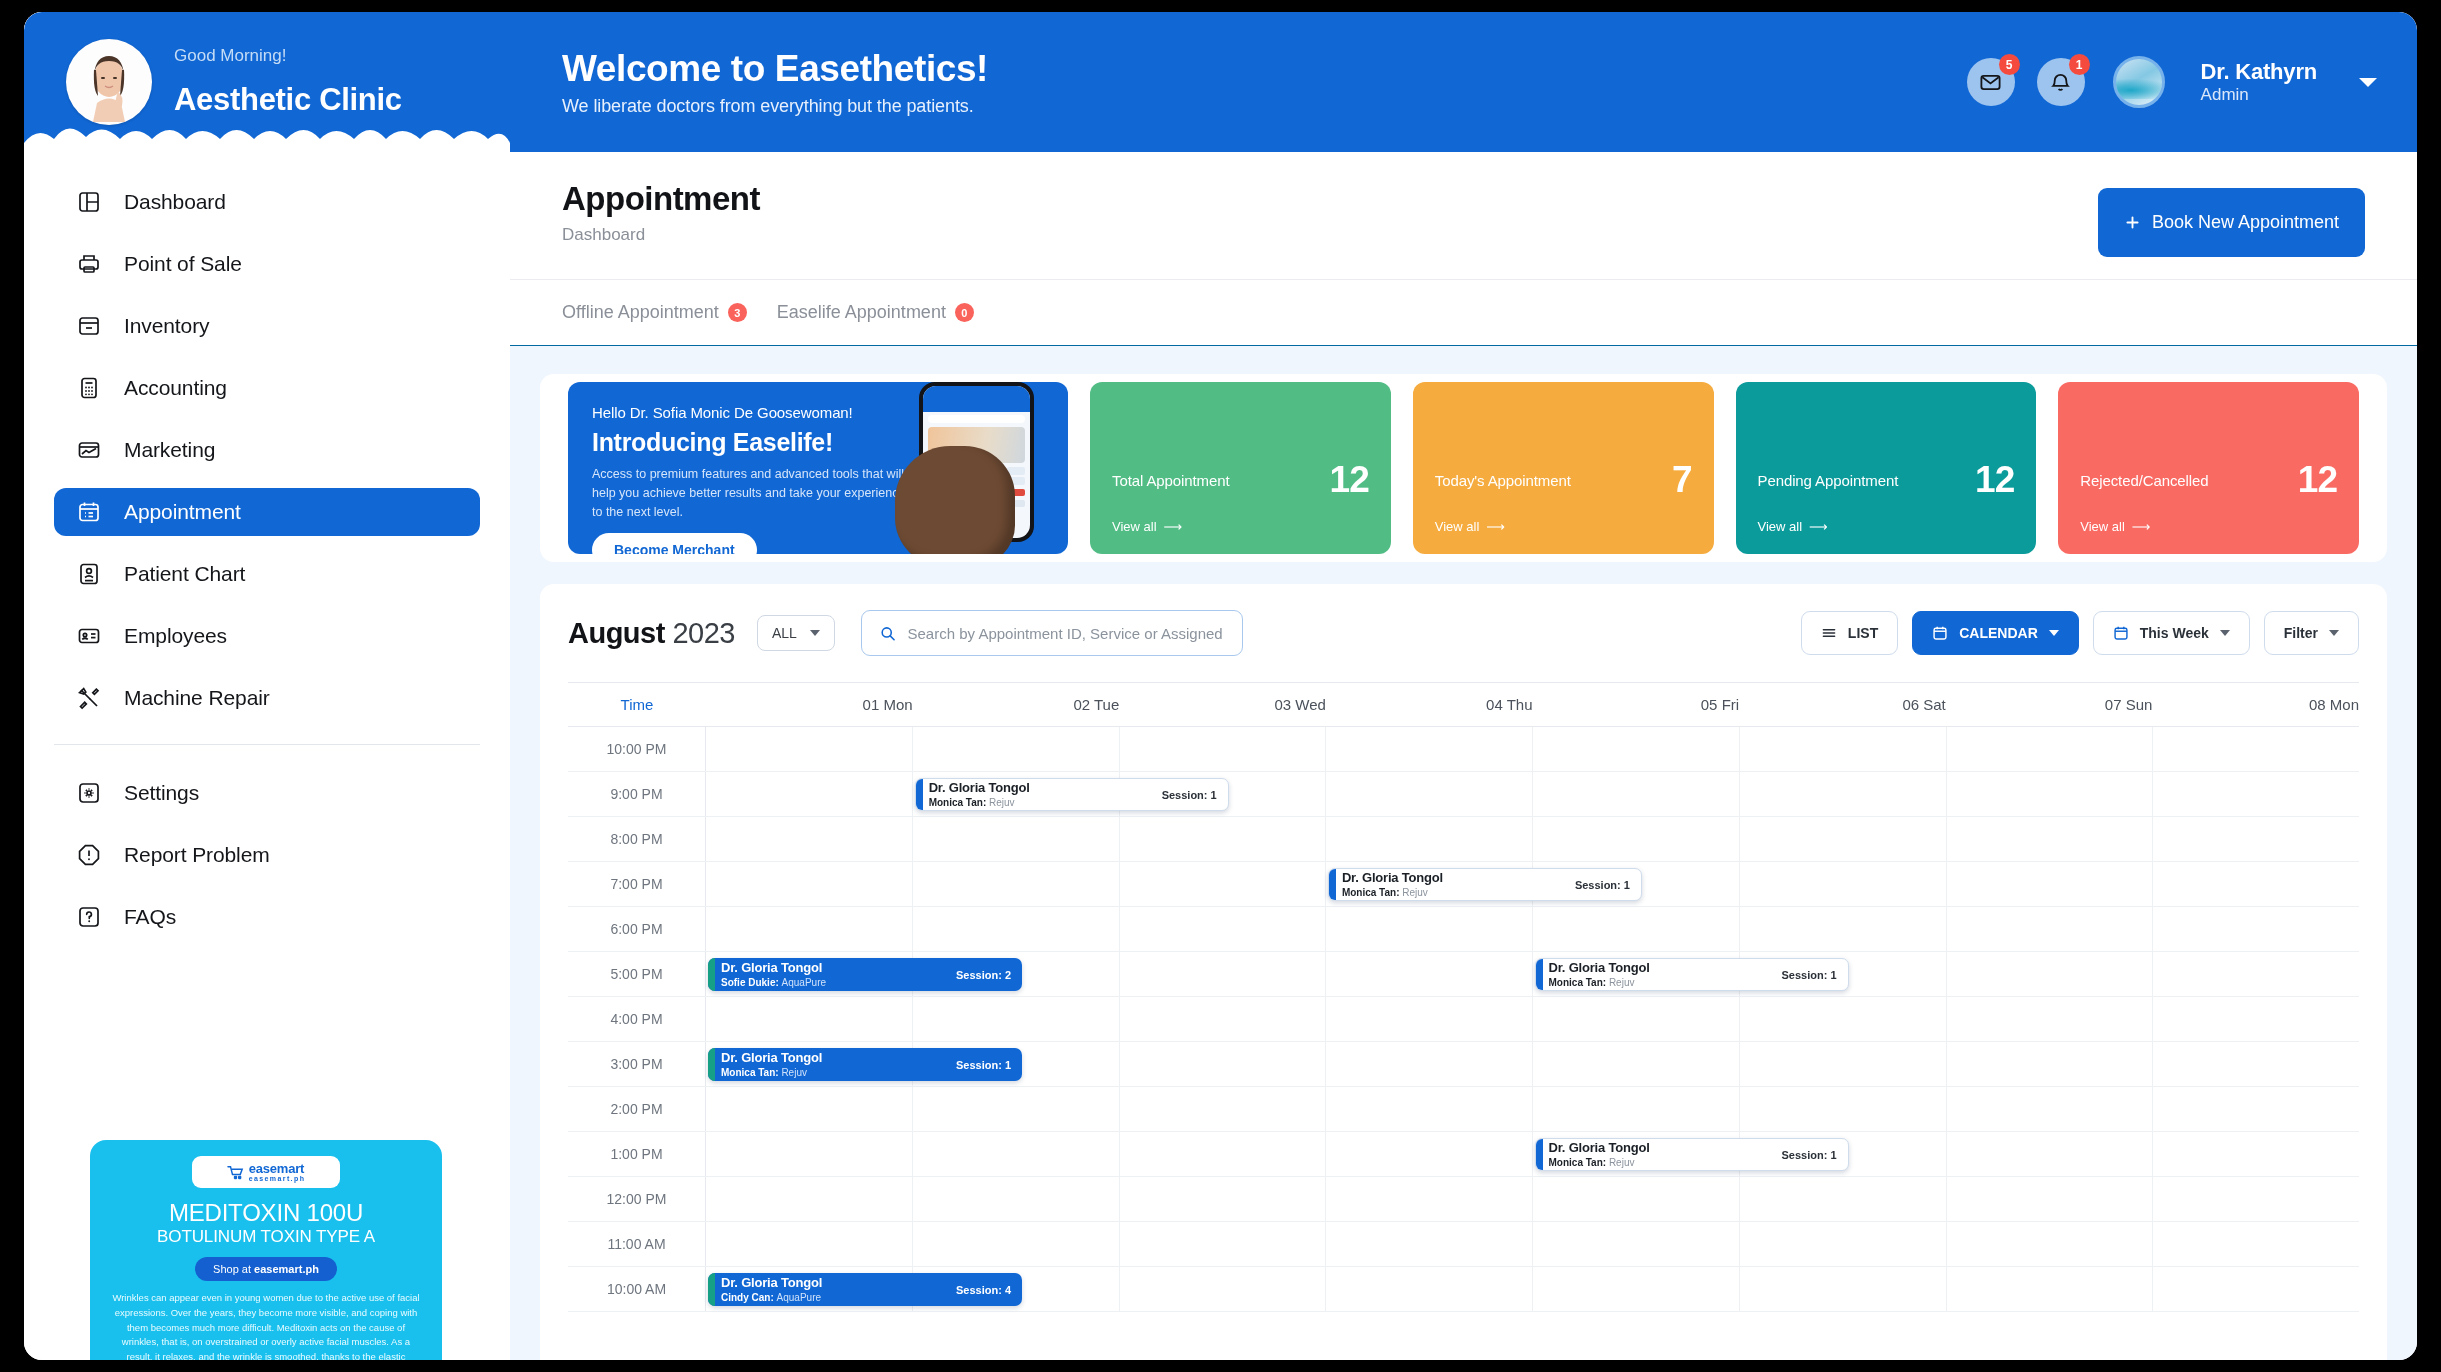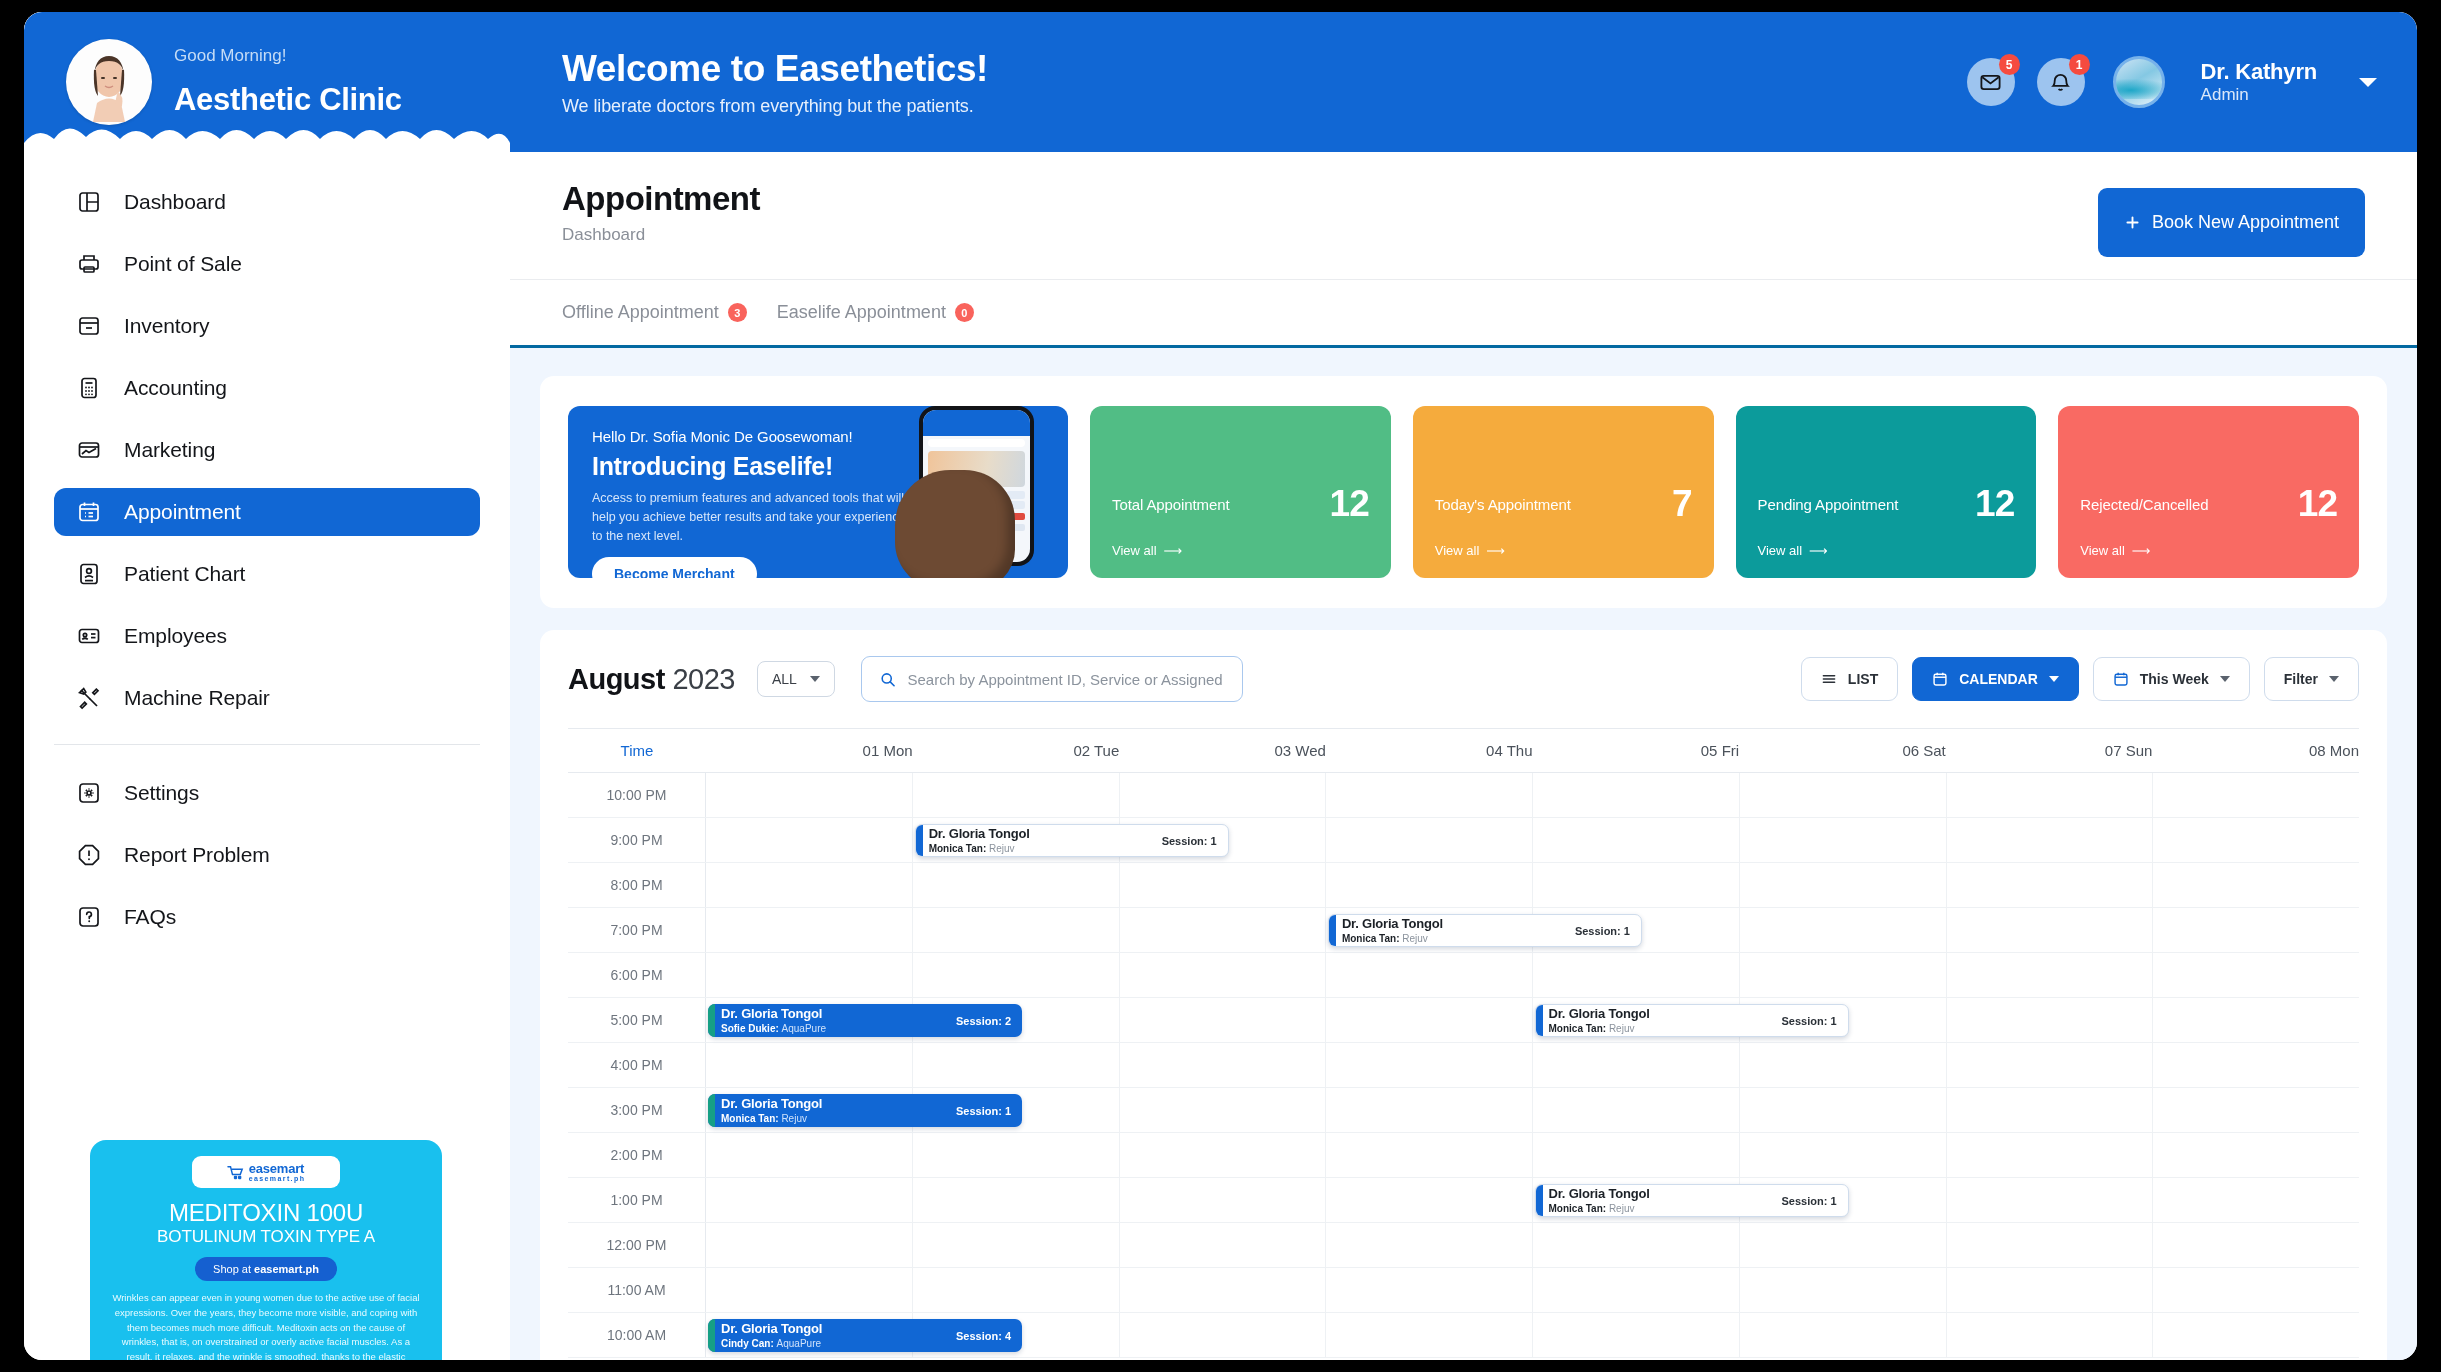--- a/index.html
+++ b/index.html
@@ -146,36 +146,36 @@
   .page-crumb { font-size: 17px; color: #8a8f98; margin-top: 7px; }
   .book-btn {
     margin-left: auto; background: #1167d4; color: #fff;
     border-radius: 9px; height: 69px; padding: 0 26px;
     display: flex; align-items: center; gap: 11px;
     font-size: 18px; font-weight: 500; cursor: pointer; margin-top: 8px;
   }
   .tabs-row {
     padding: 22px 52px 22px 52px;
     display: flex; align-items: center; gap: 30px;
-    border-bottom: 3px solid #0369a1;
+    border-bottom: 1px solid #0369a1;
     flex: none;
   }
   .tab-item { display: flex; align-items: center; gap: 9px; cursor: pointer; }
   .tab-label { font-size: 18px; color: #8a8f98; }
   .tab-badge {
     min-width: 19px; height: 19px; border-radius: 10px; background: #f9635c;
     color: #fff; font-size: 11px; font-weight: 700;
     display: flex; align-items: center; justify-content: center; padding: 0 5px;
   }
 
   .content-area {
     flex: 1; background: #f0f6fe; padding: 28px 30px 0 30px; overflow: hidden;
   }
   .card-panel {
-    background: #fff; border-radius: 14px; padding: 30px 28px;
+    background: #fff; border-radius: 14px; padding: 8px 28px;
   }
   .top-cards { display: flex; gap: 22px; }
   .promo-banner {
     width: 500px; height: 172px; border-radius: 12px; background: #1167d4;
     position: relative; overflow: hidden; padding: 22px 24px; flex: none;
   }
   .pb-hello { font-size: 15px; color: #fff; font-weight: 500; letter-spacing: -.1px; }
   .pb-title { font-size: 25px; color: #fff; font-weight: 700; margin-top: 7px; letter-spacing: -.3px; }
   .pb-body { font-size: 12.5px; color: #d5e5fa; line-height: 1.5; margin-top: 8px; width: 320px; }
   .pb-btn {

